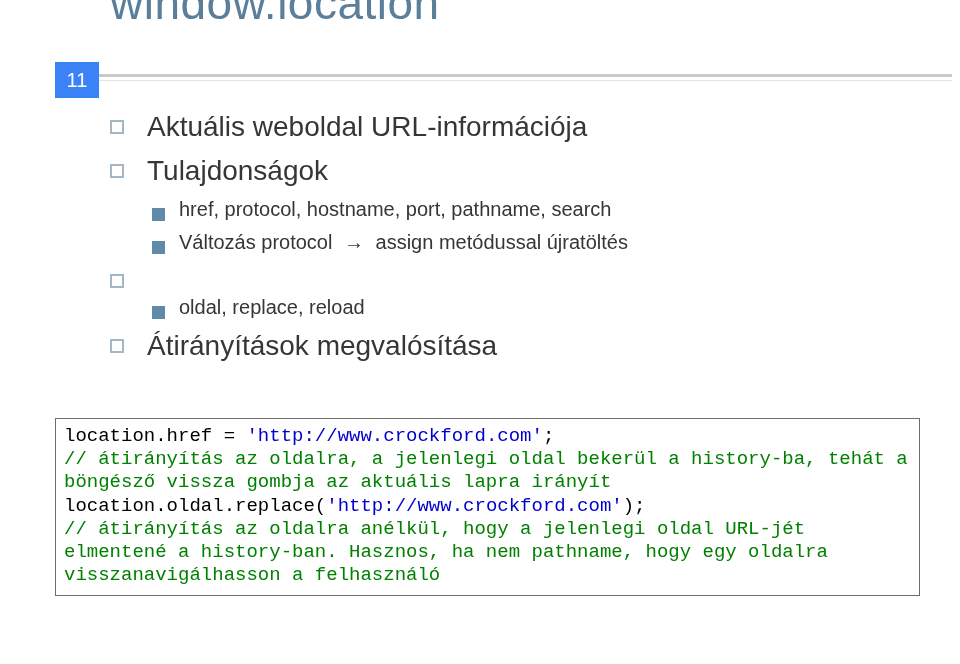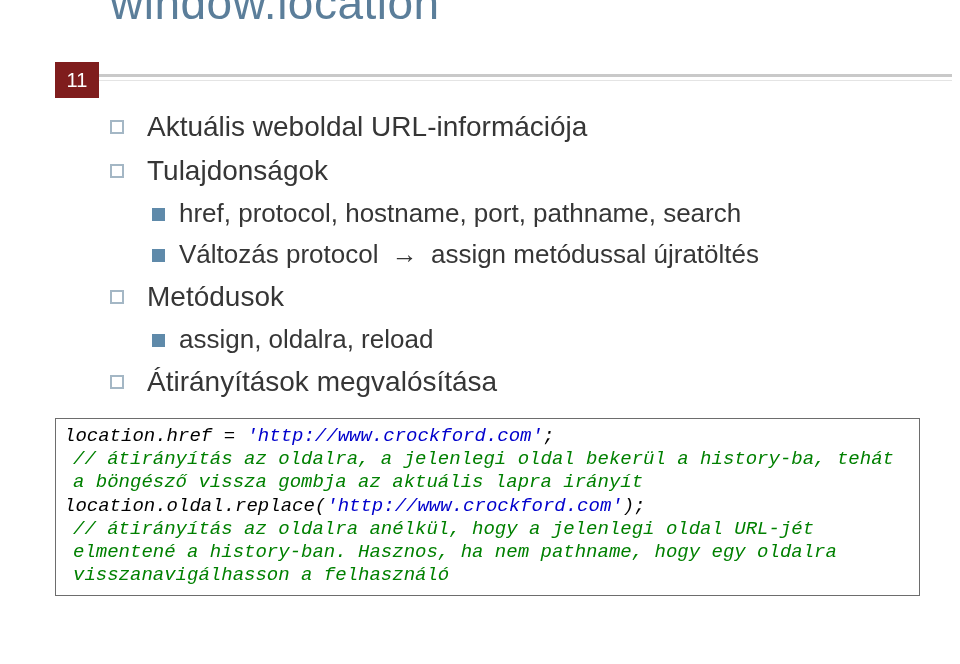--- a/index.html
+++ b/index.html
@@ -26,21 +26,21 @@
     color: #5b7e9a;
     font-weight: 400;
     letter-spacing: 0.5px;
   }
   .page-badge {
     position: absolute;
     left: 55px;
     top: 62px;
     width: 44px;
     height: 36px;
-    background: #7f1d1d;
+    background: #3b82f6;
     color: #ffffff;
     display: flex;
     align-items: center;
     justify-content: center;
     font-size: 20px;
     font-weight: 400;
   }
   .title-rule {
     position: absolute;
     left: 99px;
@@ -65,21 +65,21 @@
     font-size: 28px;
     color: #363636;
     line-height: 1.35;
   }
   .bullet-row {
     display: flex;
     align-items: flex-start;
     margin-bottom: 6px;
   }
   .bullet-row.level1 { margin-left: 0; gap: 9px; }
-  .bullet-row.level2 { margin-left: 42px; font-size: 26px; }
+  .bullet-row.level2 { margin-left: 42px; font-size: 20px; }
   .sq {
     display: inline-block;
     width: 14px;
     height: 14px;
     min-width: 14px;
     border: 2px solid #a4b7c5;
     margin-top: 12px;
     margin-right: 14px;
     box-sizing: border-box;
     background: #ffffff;
@@ -103,23 +103,22 @@
     top: 418px;
     width: 865px;
     border: 1px solid #6d6d6d;
     box-sizing: border-box;
     padding: 6px 8px 8px 8px;
     font-family: "Courier New", monospace;
     font-size: 19px;
     line-height: 1.22;
     background: #ffffff;
     white-space: normal;
-    font-style: italic;
   }
-  .cg { color: #008000; margin-left: 9px; }
+  .cg { color: #008000; }
   .cb { color: #0000cc; }
   .ck { color: #000000; }
 </style>
 </head>
 <body>
 
 <div class="slide">
 
   <div class="title">window.location</div>
 
@@ -148,26 +147,25 @@
       <span class="sq-filled"></span>
       <span>
         <span>Változás protocol</span>
         <span class="arrow">→</span>
         <span>assign metódussal újratöltés</span>
       </span>
     </div>
 
     <div class="bullet-row level1">
       <span class="sq"></span>
-      <span>Metódusok</span>
     </div>
 
     <div class="bullet-row level2">
       <span class="sq-filled"></span>
-      <span>assign, oldalra, reload</span>
+      <span>oldal, replace, reload</span>
     </div>
 
     <div class="bullet-row level1">
       <span class="sq"></span>
       <span>Átirányítások megvalósítása</span>
     </div>
 
   </div>
 
   <div class="code-box">

